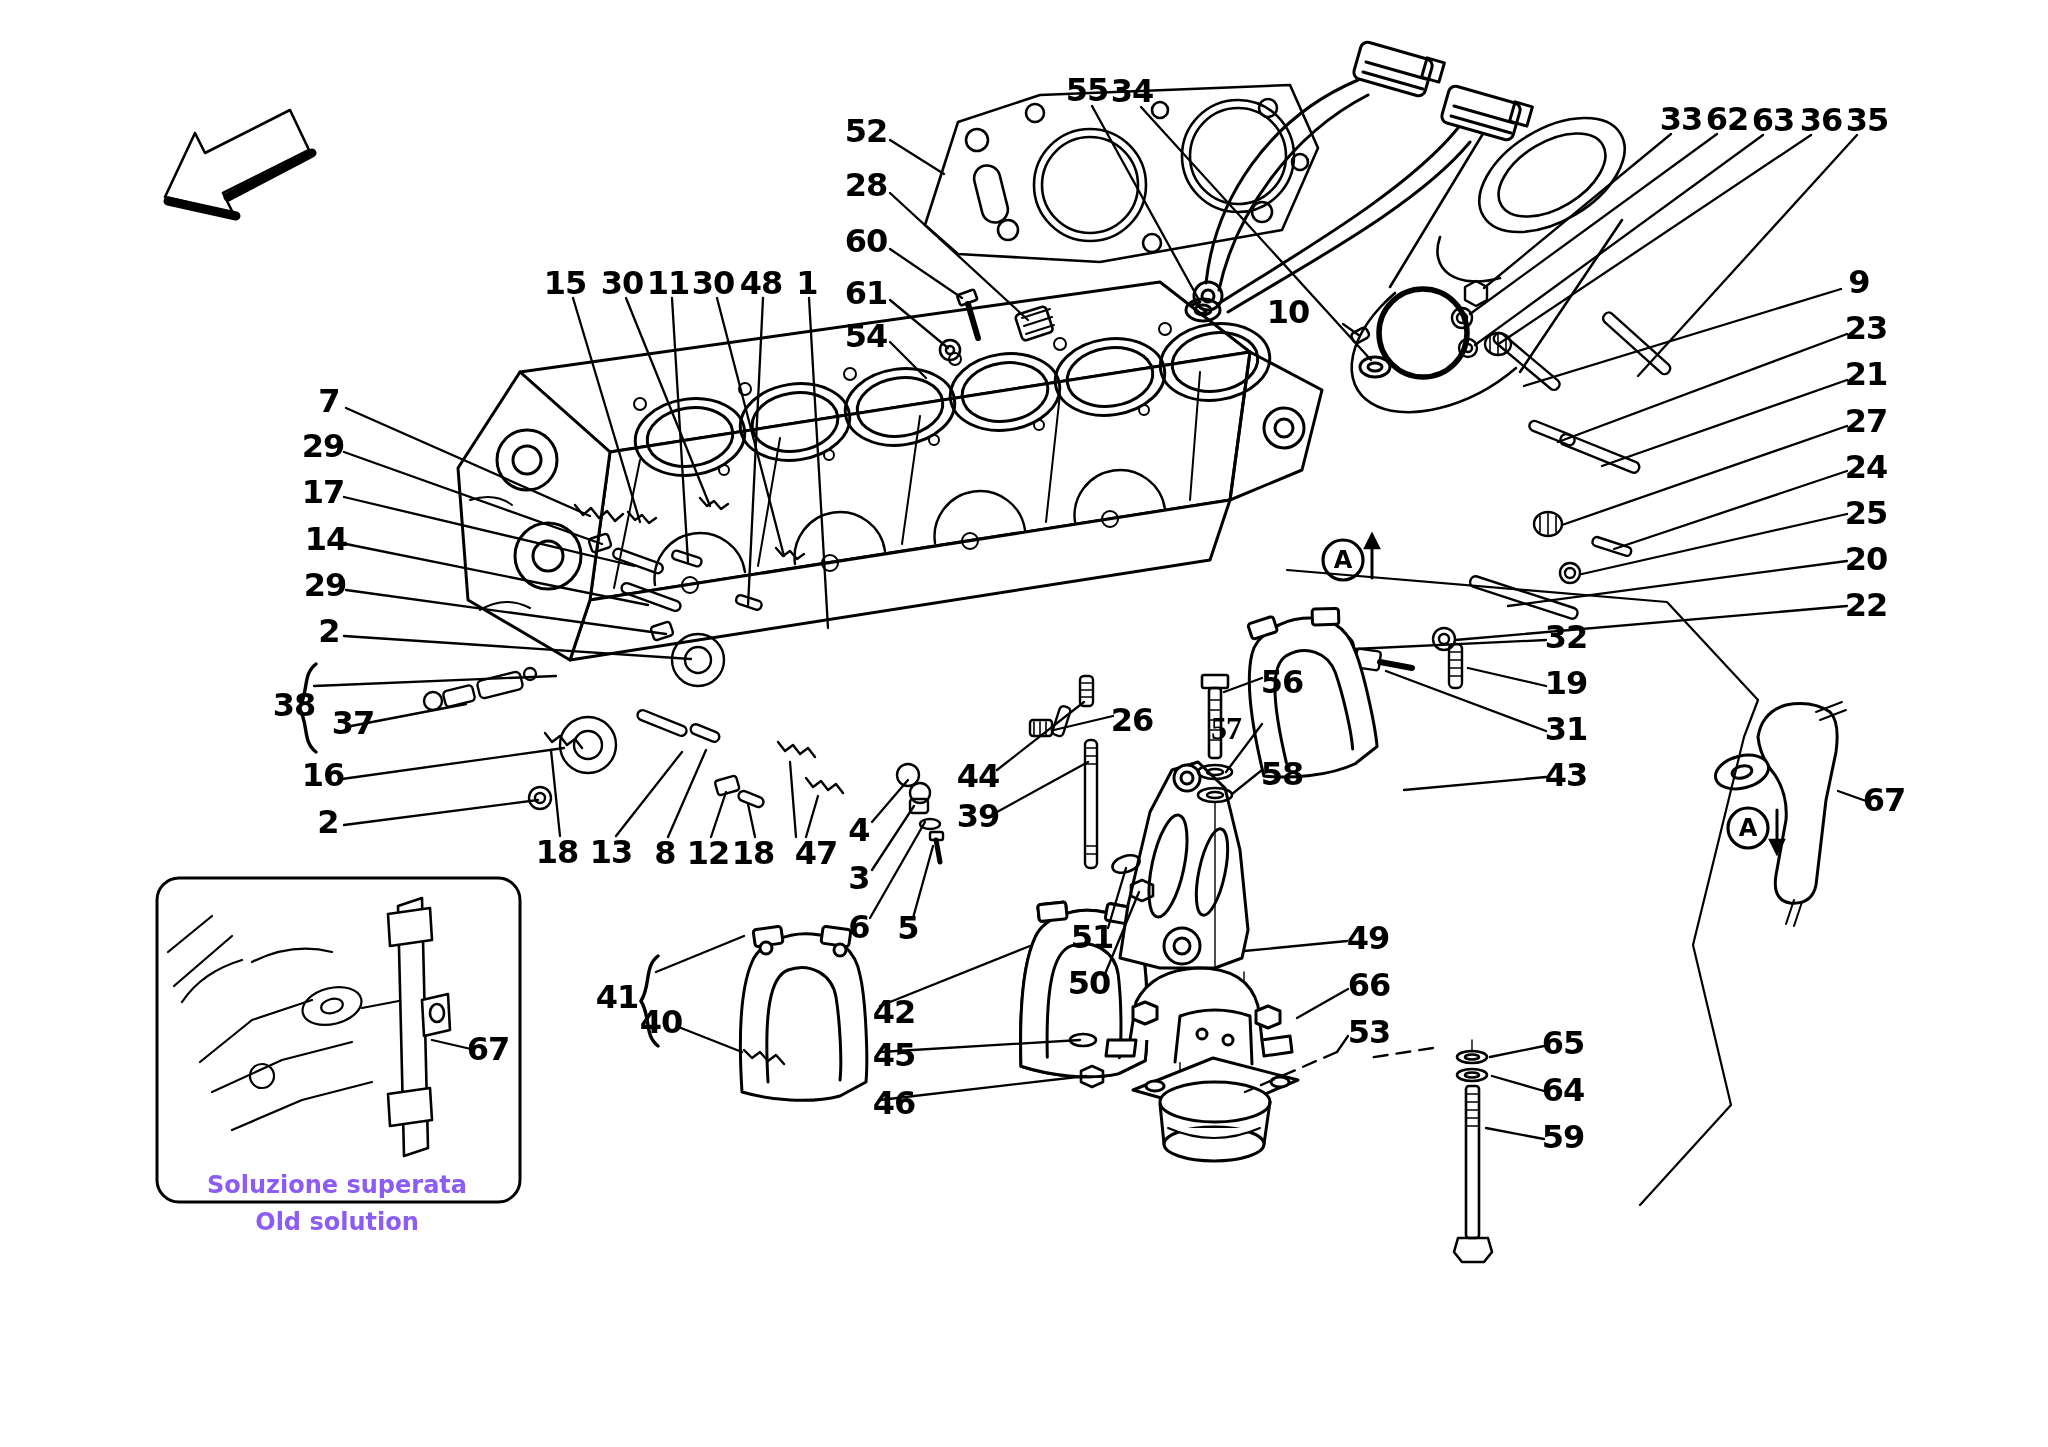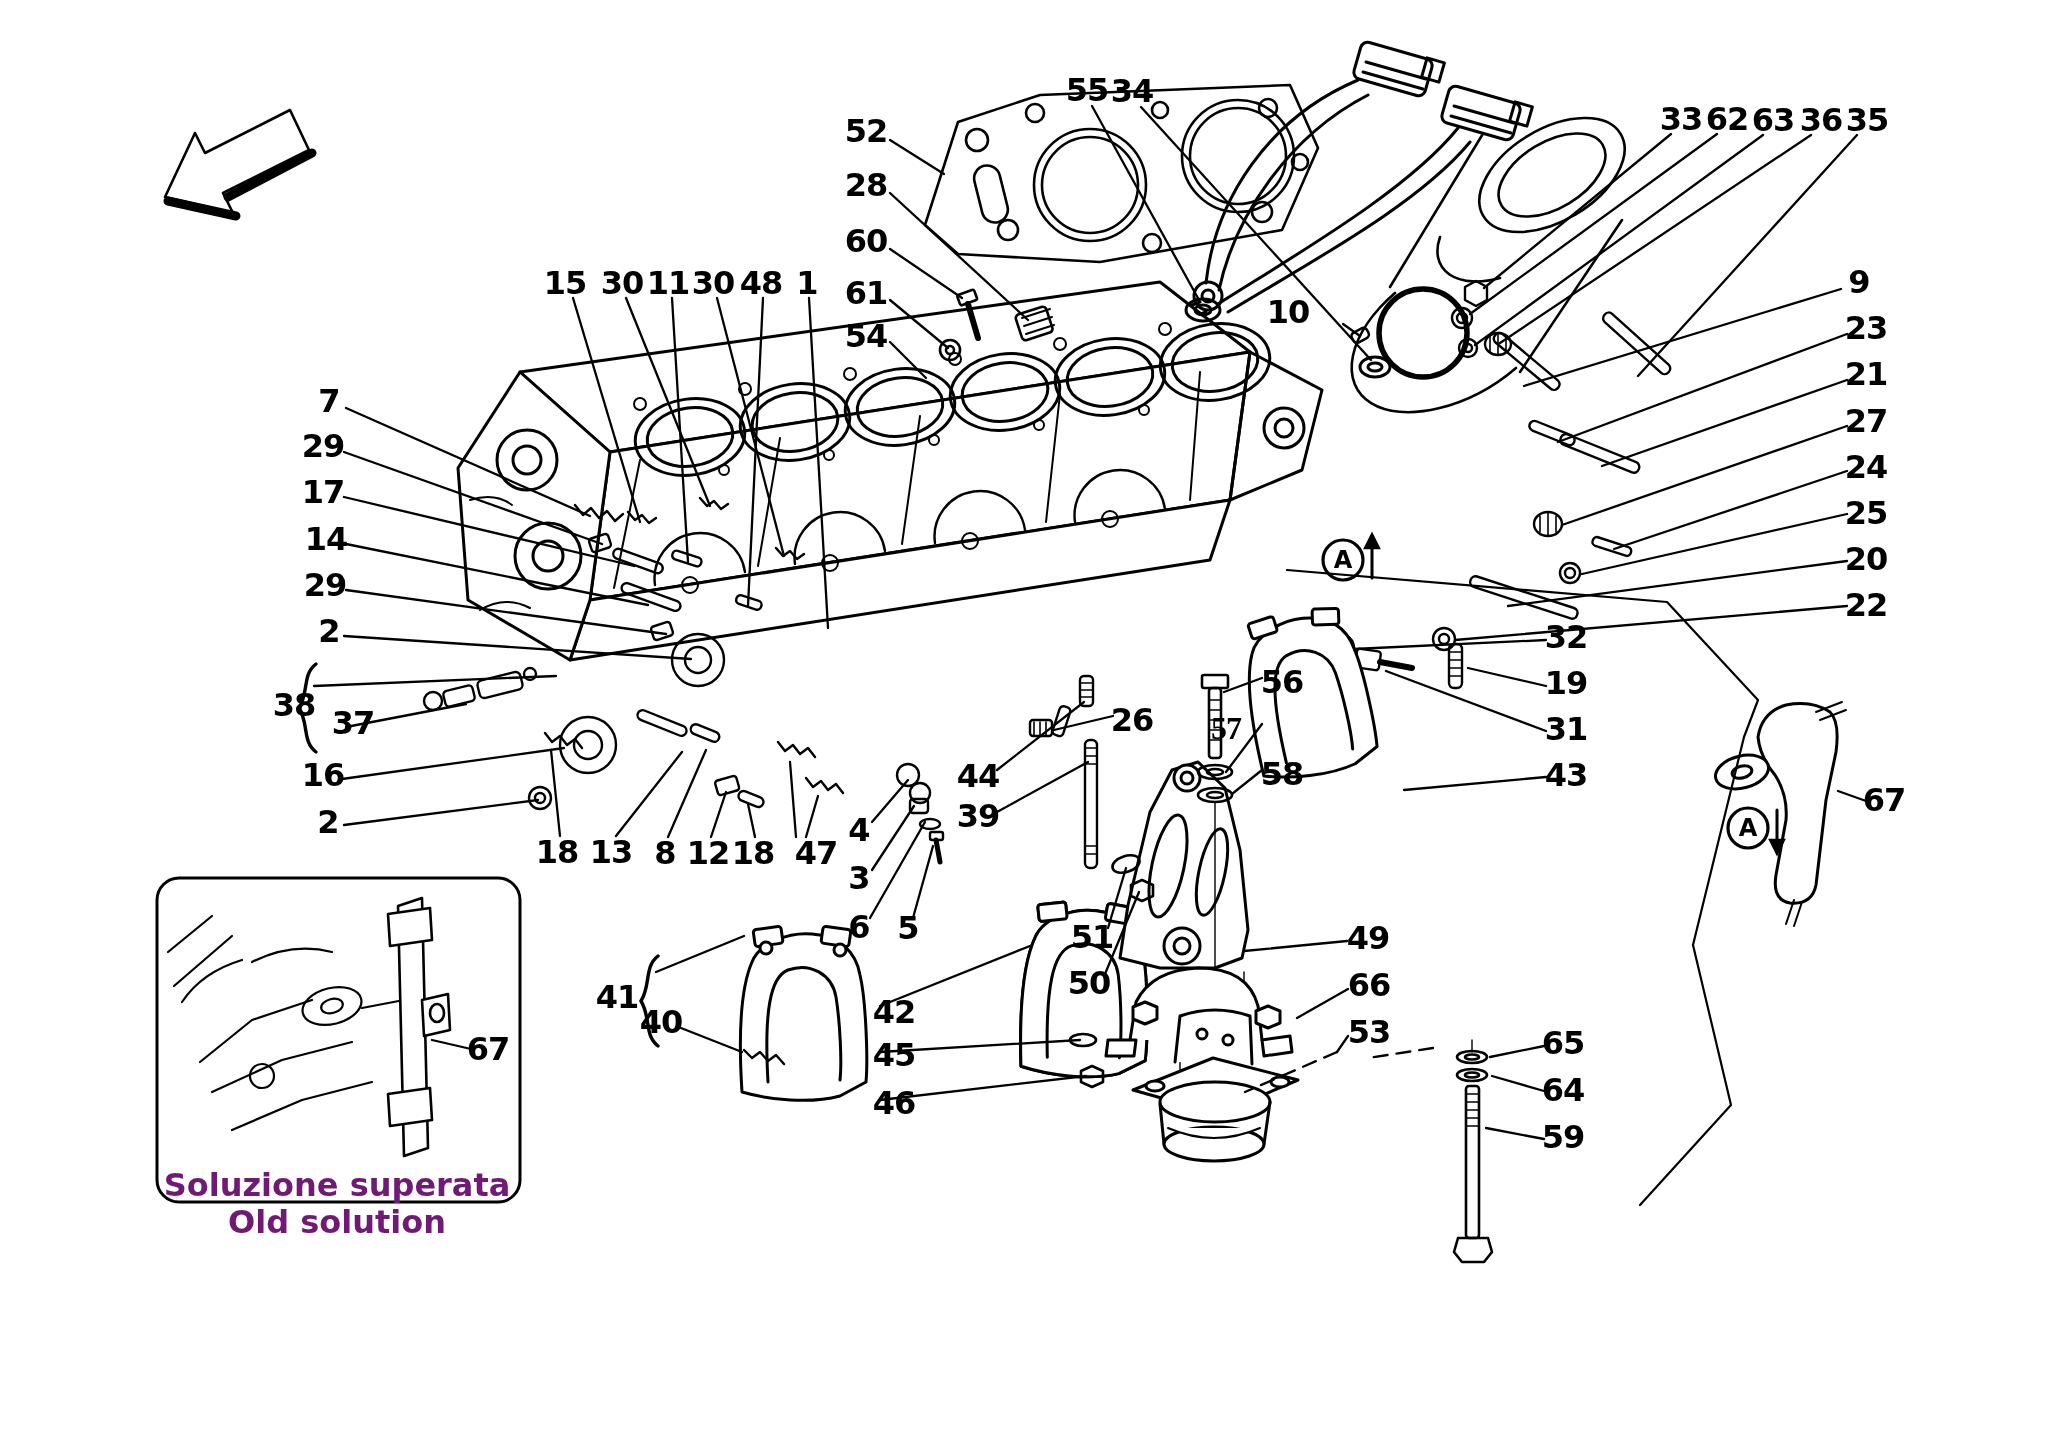--- a/index.html
+++ b/index.html
@@ -2,21 +2,21 @@
 <html><head>
 <meta charset="utf-8">
 <style>
   html,body{margin:0;padding:0;background:#e8e8e8;}
   #page{position:relative;width:2048px;height:1447px;background:#ffffff;overflow:hidden;
         font-family:"DejaVu Sans","Liberation Sans",sans-serif;}
   #art,#gen{position:absolute;left:0;top:0;}
   .callout{position:absolute;transform:translate(-50%,-50%);font-weight:700;font-size:32px;
            color:#000;white-space:nowrap;letter-spacing:-1px;}
   .marker-letter{position:absolute;transform:translate(-50%,-50%);font-weight:700;font-size:24px;color:#000;}
-  .caption{position:absolute;transform:translate(-50%,-50%);font-weight:700;font-size:32px;color:#701a75;white-space:nowrap;}
+  .caption{position:absolute;transform:translate(-50%,-50%);font-weight:700;font-size:24px;color:#8b5cf6;white-space:nowrap;}
   svg *{vector-effect:non-scaling-stroke;}
 </style>
 </head>
 <body>
 
 <div id="page">
 
   <svg id="art" width="2048" height="1447" viewBox="0 0 2048 1447" fill="none" stroke="#000" stroke-width="2.6" stroke-linejoin="round" stroke-linecap="round">
 
     <g>

